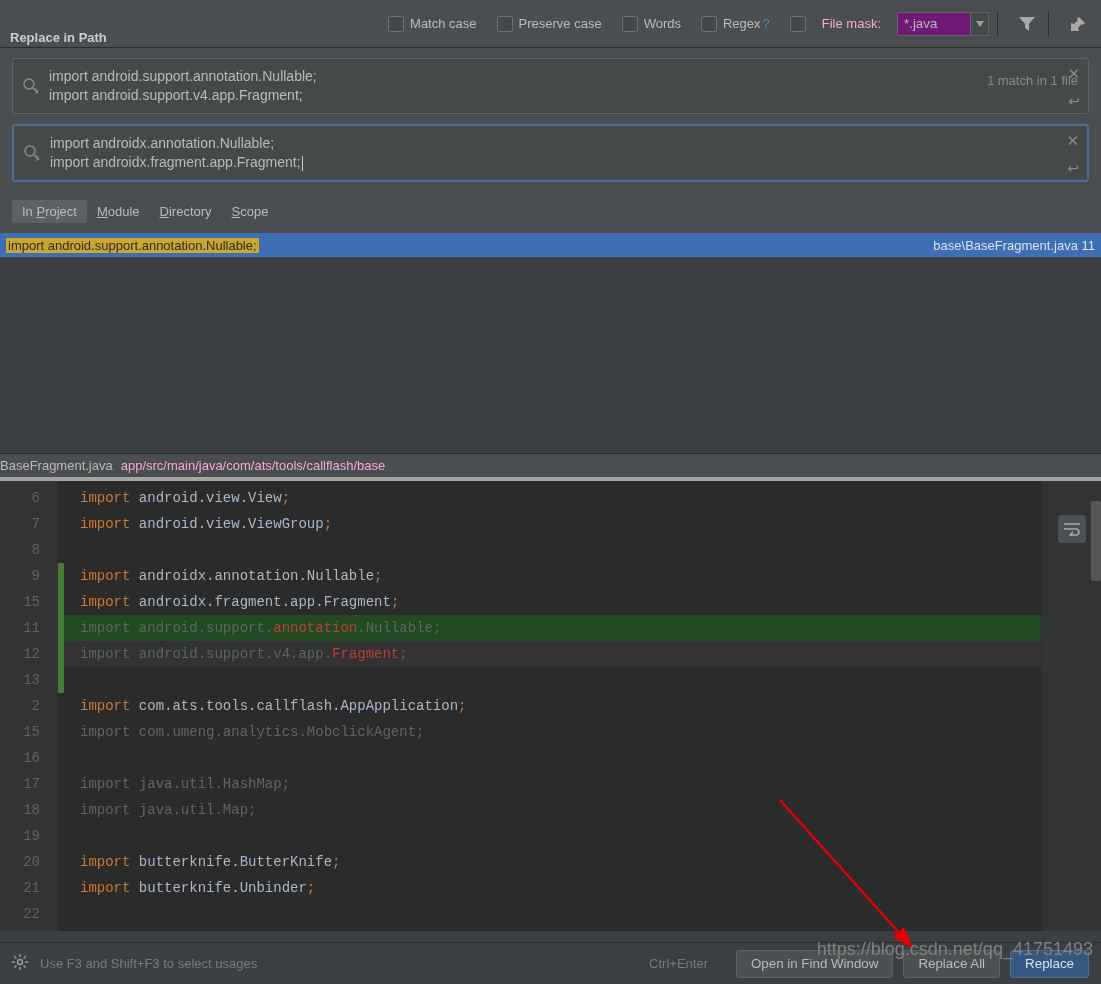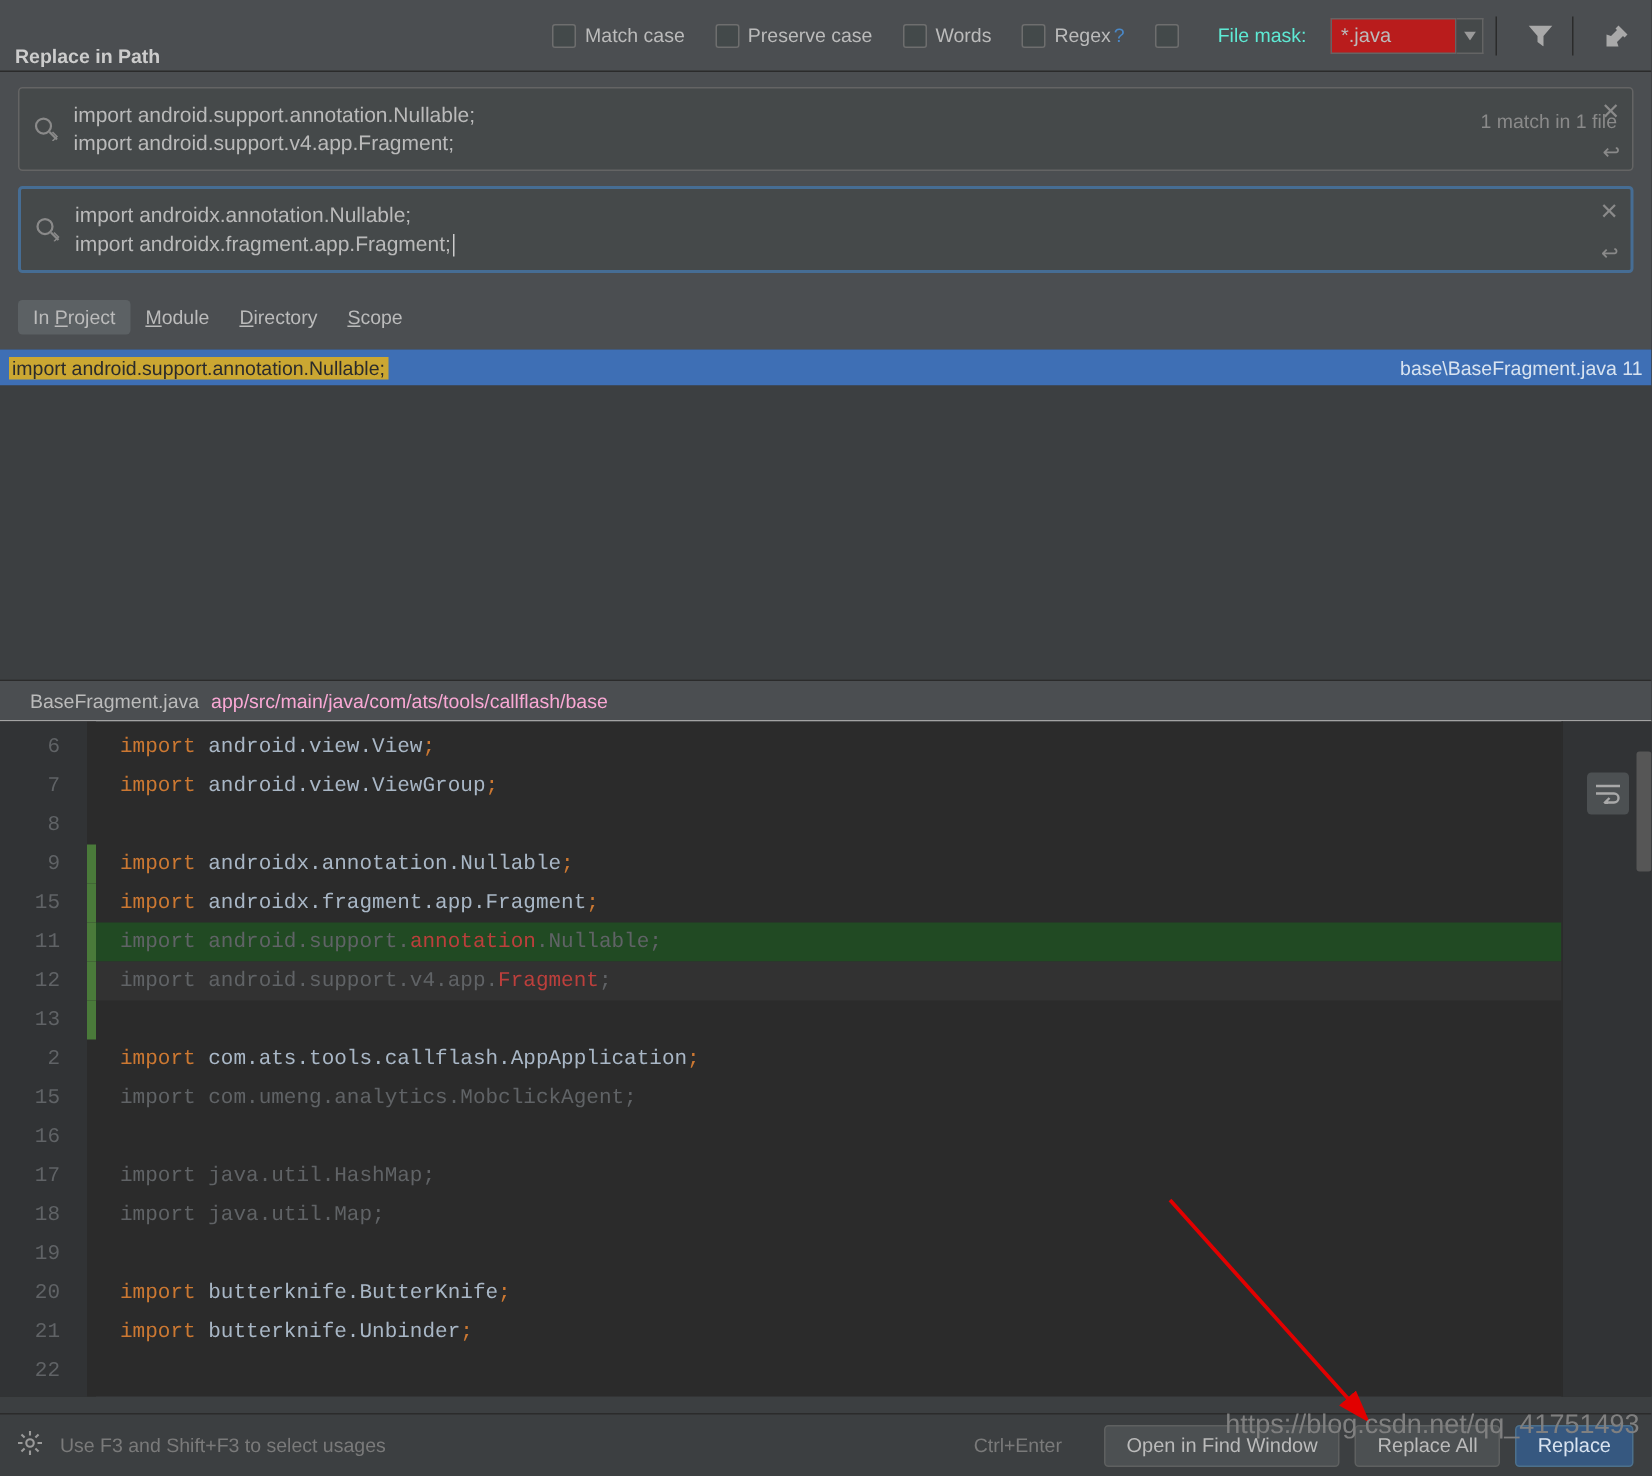--- a/index.html
+++ b/index.html
@@ -24,24 +24,24 @@
   .title { font-weight: bold; color: #cccccc; margin-right: auto; margin-top: 27px; }
   .checkbox-item { display: flex; align-items: center; margin: 0 10px; color: #bbbbbb; cursor: pointer; }
   .checkbox-box {
     width: 16px; height: 16px;
     border: 1px solid #6e6e6e;
     border-radius: 2px;
     margin-right: 6px;
     background: #43494A;
   }
   .help-q { color: #4a88c7; margin-left: 2px; }
-  .file-mask-label { color: #5eead4; margin-left: 20px; text-align: right; }
+  .file-mask-label { color: #f9a8d4; margin-left: 10px; text-align: right; }
   .file-mask-input {
-    width: 84px; height: 24px;
-    background: #b91c1c;
+    width: 74px; height: 24px;
+    background: #701a75;
     border: 1px solid #646464;
     color: #bbb;
     padding: 0 6px;
     margin-left: 6px;
   }
   .file-mask-dd {
     width: 18px; height: 24px;
     background: #45494a;
     border: 1px solid #646464;
     border-left: none;
@@ -122,23 +122,23 @@
     margin-left: auto;
     color: #d8e3f0;
     font-size: 13px;
   }
   .blank-area { height: 196px; background: #3c3f41; }
 
   .preview-header {
     height: 28px;
     background: #4B4E51;
     display: flex; align-items: center;
-    padding: 0 20px;
+    padding: 0 0;
     border-top: 1px solid #2b2b2b;
-    border-bottom: 1px solid #a3a3a3;
+    border-bottom: 4px solid #a3a3a3;
   }
   .preview-filename { color: #bbb; }
   .preview-path { color: #f9a8d4; margin-left: 8px; }
 
   .editor {
     background: #2b2b2b;
     display: flex;
     height: 450px;
     position: relative;
     font-family: "Consolas","Courier New",monospace;

